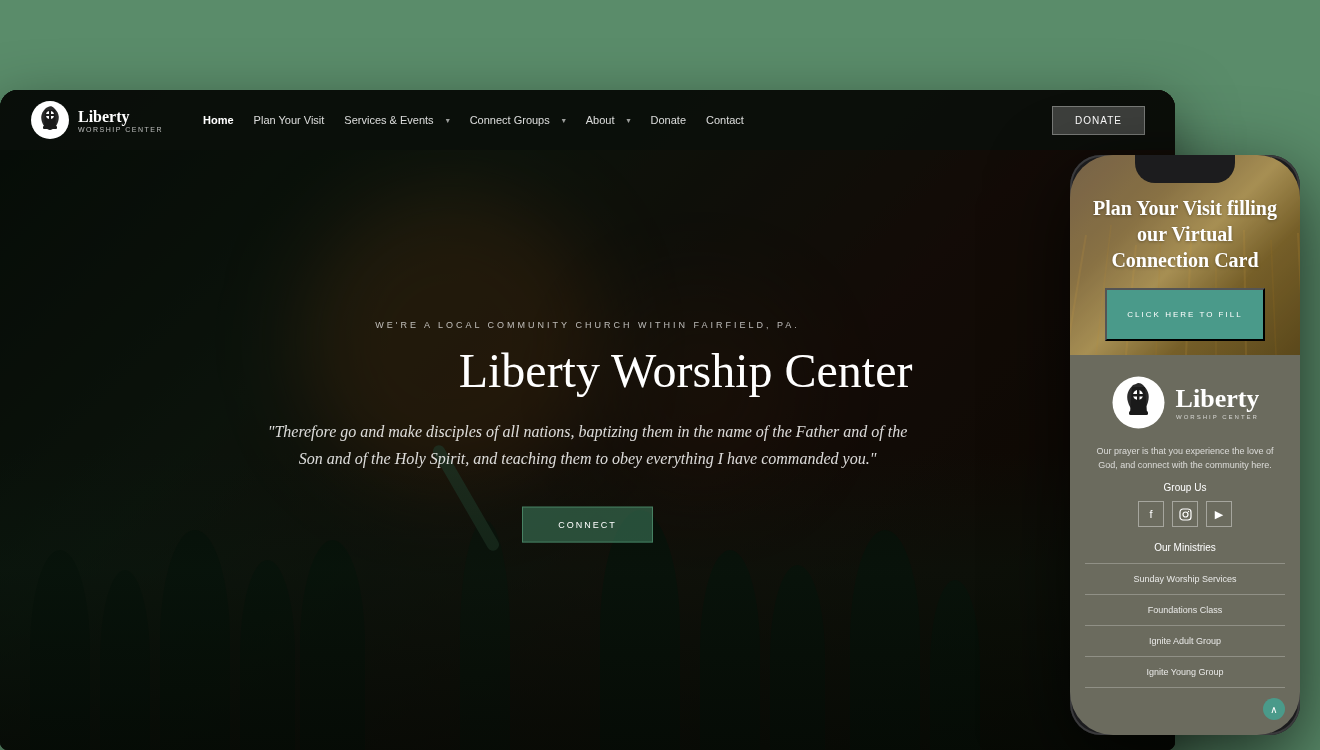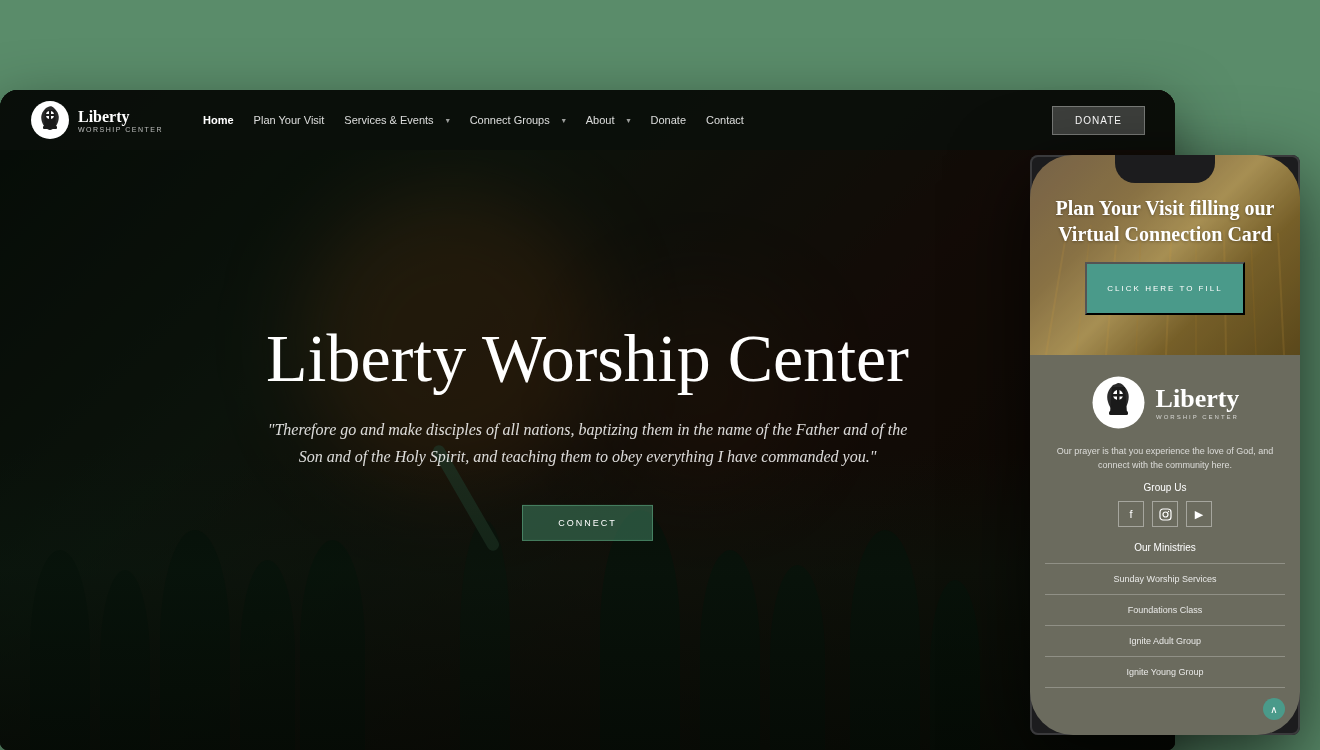--- a/index.html
+++ b/index.html
@@ -141,25 +141,26 @@
     .hero-subtitle {
       font-size: 9px;
       letter-spacing: 3px;
       text-transform: uppercase;
       color: rgba(255,255,255,0.7);
       margin-bottom: 15px;
     }
 
     .hero-title {
       font-family: Georgia, 'Times New Roman', serif;
-      font-size: 68px;
+      font-size: 48px;
       font-weight: 400;
       line-height: 1.1;
       margin-bottom: 20px;
       color: white;
+      text-align: right;
     }
 
     .hero-quote {
       font-family: Georgia, serif;
       font-size: 16px;
       line-height: 1.7;
       color: rgba(255,255,255,0.85);
       margin-bottom: 35px;
       font-style: italic;
     }
@@ -192,24 +193,24 @@
       width: 100%;
       height: 300px;
       background: linear-gradient(to bottom, transparent 0%, rgba(10,25,15,0.4) 40%, rgba(5,10,5,0.7) 100%);
     }
 
     
     .phone-container {
       position: absolute;
       top: 155px;
       right: 20px;
-      width: 270px;
+      width: 230px;
       height: 580px;
       background: #1c1c1e;
-      border-radius: 8px;
+      border-radius: 31px;
       box-shadow: 0 25px 80px rgba(0,0,0,0.7), inset 0 0 0 2px #3a3a3c;
       overflow: hidden;
       z-index: 20;
     }
 
     .phone-notch {
       position: absolute;
       top: 0;
       left: 50%;
       transform: translateX(-50%);
@@ -484,20 +485,21 @@
           <span class="chevron">▾</span>
         </span>
         <a class="nav-link">Donate</a>
         <a class="nav-link">Contact</a>
       </div>
 
       <button class="nav-donate-btn">DONATE</button>
     </nav>
 
     <div class="hero-content">
+      <p class="hero-subtitle">WE'RE A LOCAL COMMUNITY CHURCH WITHIN FAIRFIELD, PA.</p>
       <h1 class="hero-title">Liberty Worship Center</h1>
       <p class="hero-quote">"Therefore go and make disciples of all nations, baptizing them in the name of the Father and of the Son and of the Holy Spirit, and teaching them to obey everything I have commanded you."</p>
       <button class="hero-connect-btn">CONNECT</button>
     </div>
   </div>
 </div>
 
 <div class="phone-container">
   <div class="phone-notch"></div>
   <div class="phone-screen">

